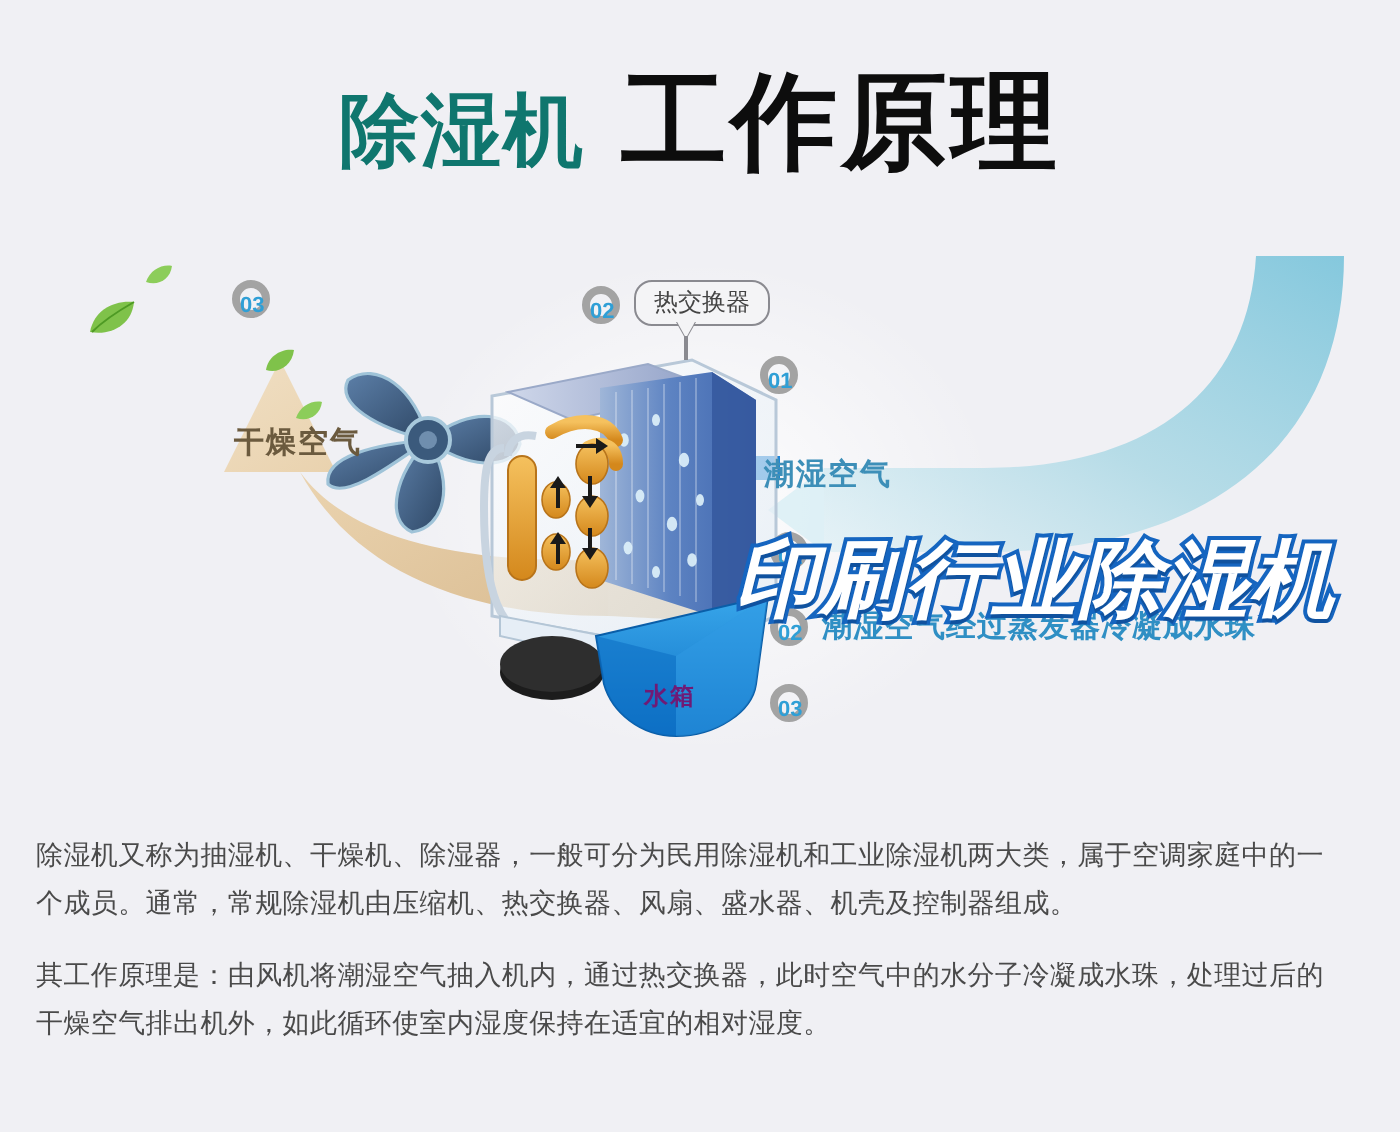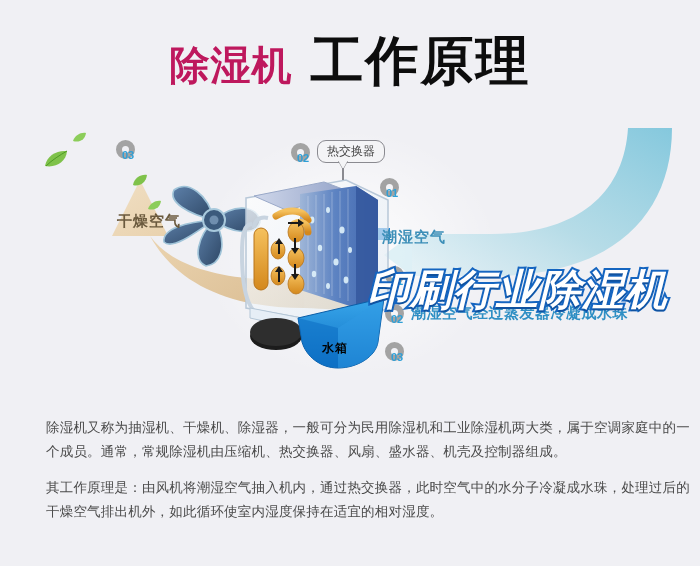--- a/index.html
+++ b/index.html
@@ -11,21 +11,21 @@
     position:relative;
   }
   .page{position:relative;width:700px;height:566px;}
 
   
   .title-wrap{
     position:absolute;left:0;top:26px;width:700px;
     text-align:center;white-space:nowrap;
   }
   .title-small{
-    font-size:40px;font-weight:bold;color:#be185d;
+    font-size:40px;font-weight:bold;color:#0f766e;
     letter-spacing:1px;vertical-align:baseline;
   }
   .title-large{
     font-size:53px;font-weight:bold;color:#0d0d0d;
     letter-spacing:2px;vertical-align:baseline;margin-left:18px;
   }
 
   
   .stage{position:absolute;left:0;top:118px;width:700px;height:272px;}
 
@@ -54,21 +54,21 @@
   
   .fan{position:absolute;left:158px;top:48px;width:112px;height:108px;}
 
   
   .machine{position:absolute;left:228px;top:40px;width:180px;height:215px;}
 
   
   .badge{
     display:inline-block;
     width:19px;height:19px;border-radius:50%;
-    border:6px solid #a3a3a3;
+    border:4px solid #a3a3a3;
     color:#2f9fd6;font-size:11px;font-weight:bold;
     line-height:19px;text-align:center;
     box-sizing:border-box;background:transparent;
   }
   .lbl-03{position:absolute;left:116px;top:22px;}
   .lbl-dry{
     position:absolute;left:117px;top:94px;
     font-size:15px;color:#6b5a3e;font-weight:bold;letter-spacing:1px;
   }
   .lbl-01{position:absolute;left:380px;top:60px;}
@@ -86,21 +86,21 @@
     position:absolute;left:338px;top:42px;width:0;height:0;
     border-left:5px solid transparent;border-right:5px solid transparent;
     border-top:9px solid #f4f4f6;
     filter:drop-shadow(0 1px 0 #8a8a90);
   }
   .callout-stem{
     position:absolute;left:342px;top:50px;width:1.5px;height:12px;background:#8a8a90;
   }
   .lbl-tank{
     position:absolute;left:322px;top:222px;
-    font-size:12px;color:#000000;font-weight:bold;letter-spacing:1px;
+    font-size:12px;color:#701a75;font-weight:bold;letter-spacing:1px;
   }
 
   
   .legend{position:absolute;left:385px;top:266px;width:300px;}
   .legend-row{
     display:flex;align-items:center;margin-bottom:19px;
     white-space:nowrap;
   }
   .legend-row .badge{flex:0 0 auto;margin-right:7px;}
   .legend-text{
@@ -113,21 +113,21 @@
     font-size:42px;font-weight:bold;font-style:italic;
     color:#ffffff;letter-spacing:1px;
     -webkit-text-stroke:4px #1565c0;
     paint-order:stroke fill;
     text-shadow:0 2px 0 rgba(10,60,120,.45);
     pointer-events:none;
   }
 
   
   .body-copy{
-    position:absolute;left:46px;top:416px;width:645px;
+    position:absolute;left:18px;top:416px;width:645px;
     font-size:13.5px;color:#4a4a4a;line-height:24px;
     letter-spacing:.2px;
   }
   .body-copy p{margin:0 0 12px 0;}
 </style>
 </head>
 <body>
 
 <div class="page">
 

